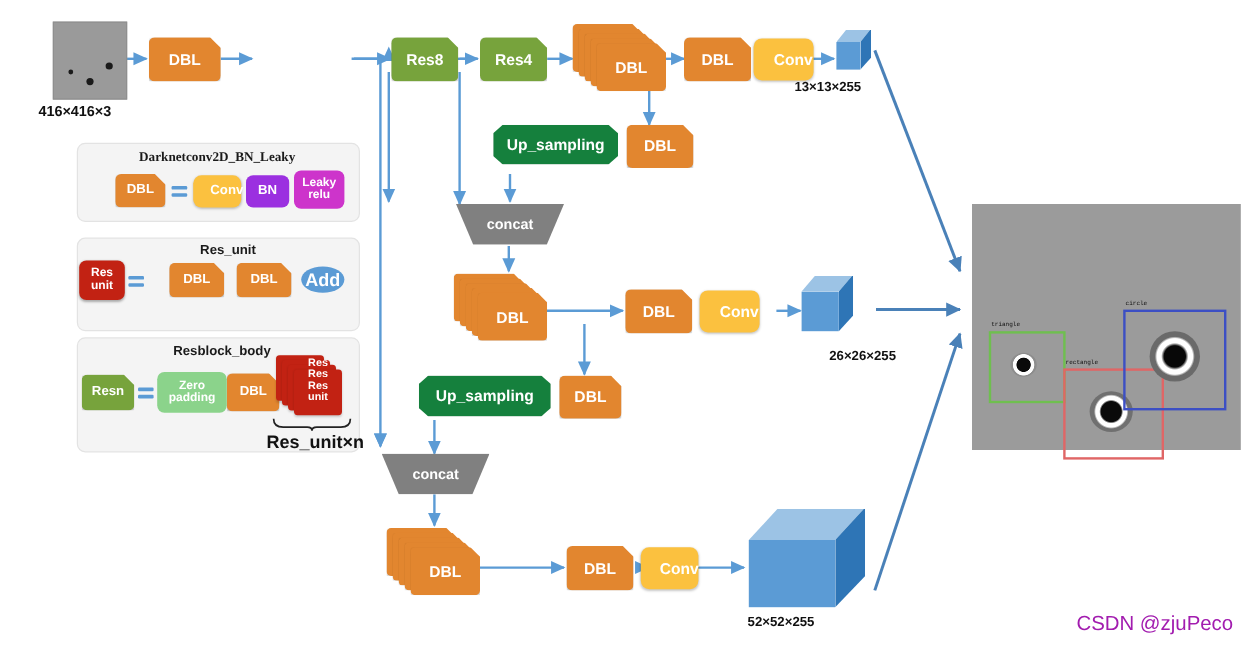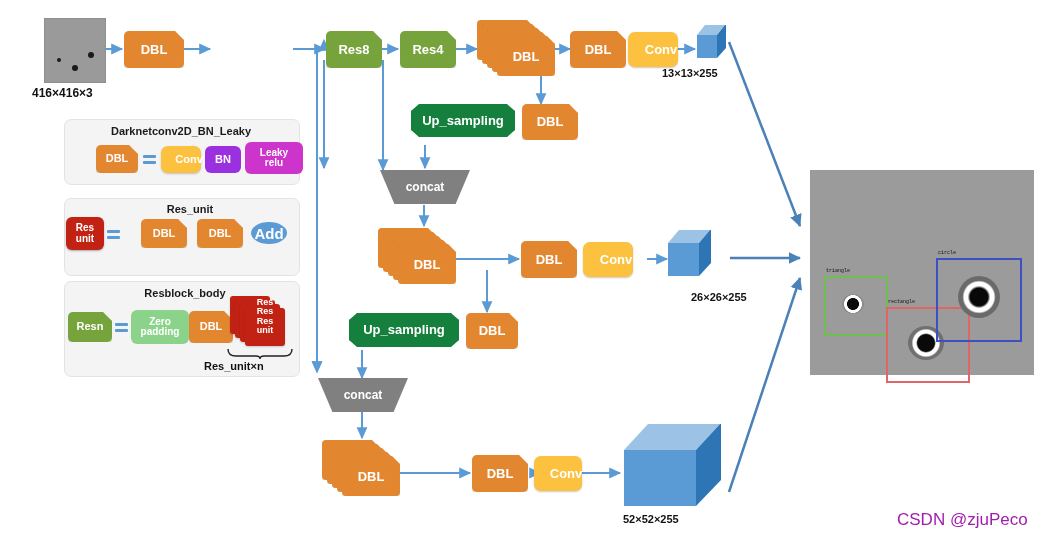--- a/index.html
+++ b/index.html
@@ -251,29 +251,29 @@
   <div class="cube" style="left:624px;top:424px;width:104px;height:82px;">
     <div class="face-t" style="left:0px;top:0px;width:96px;height:26px;
          clip-path:polygon(24px 0,96px 0,72px 26px,0 26px);"></div>
     <div class="face-f" style="left:0px;top:26px;width:72px;height:56px;"></div>
     <div class="face-r" style="left:72px;top:0px;width:25px;height:82px;
          clip-path:polygon(24px 0,25px 0,25px 56px,0 82px,0 26px);"></div>
   </div>
   <div class="lbl" style="left:623px;top:513px;font-size:11px;">52×52×255</div>
 
   <div class="panel" style="left:64px;top:119px;width:234px;height:64px;"></div>
-  <div class="ptitle" style="left:64px;top:125px;width:234px;font-size:11px;">Darknetconv2D_BN_Leaky</div>
+  <div class="ptitle" style="left:64px;top:125px;width:234px;font-size:11px;font-family:Liberation Serif, serif;">Darknetconv2D_BN_Leaky</div>
   <div class="node dbl" style="left:96px;top:145px;width:42px;height:28px;font-size:11px;">DBL</div>
   <div class="eq" style="left:143px;top:152px;width:13px;height:14px;">
     <i></i>
       <i></i>
   </div>
   <div class="node conv" style="left:161px;top:146px;width:40px;height:27px;font-size:11px;">Conv</div>
   <div class="node bn" style="left:205px;top:146px;width:36px;height:27px;font-size:11px;">BN</div>
-  <div class="node leaky" style="left:245px;top:142px;width:58px;height:32px;font-size:10px;
+  <div class="node leaky" style="left:245px;top:142px;width:42px;height:32px;font-size:10px;
               flex-direction:column;">
     <span>Leaky</span>
     <span>relu</span>
   </div>
 
   <div class="panel" style="left:64px;top:198px;width:234px;height:76px;"></div>
   <div class="ptitle" style="left:130px;top:203px;width:120px;font-size:11px;">Res_unit</div>
   <div class="node resunit" style="left:66px;top:217px;width:38px;height:33px;font-size:10px;
               flex-direction:column;">
     <span>Res</span>
@@ -317,21 +317,21 @@
       <div>Res</div>
       <div>Res</div>
       <div>Res</div>
       <div>unit</div>
     </div>
   </div>
 
   <svg style="position:absolute;left:226px;top:348px;width:70px;height:12px;">
     <path d="M2,1 Q2,8 10,8 L30,8 Q34,8 34,11 Q34,8 38,8 L58,8 Q66,8 66,1" fill="none" stroke="#222" stroke-width="1.4"></path>
   </svg>
-  <div class="lbl" style="left:204px;top:360px;font-size:11px;">Res_unit×n</div>
+  <div class="lbl" style="left:222px;top:360px;font-size:15px;">Res_unit×n</div>
 
   <div class="outimg" style="left:810px;top:170px;width:224px;height:205px;">
 
     <div class="bbox" style="left:14px;top:106px;width:60px;height:56px;border-color:#6FBF4F;"></div>
     <div class="bboxlbl" style="left:16px;top:98px;">triangle</div>
     <div class="shape" style="left:32px;top:124px;width:22px;height:20px;
          background:radial-gradient(circle at 50% 50%, #0a0a0a 0 38%, #fdfdfd 42% 58%, #8d8d8d 62% 100%);"></div>
 
     <div class="bbox" style="left:76px;top:137px;width:80px;height:72px;border-color:#E06666;"></div>
     <div class="bboxlbl" style="left:78px;top:129px;">rectangle</div>

